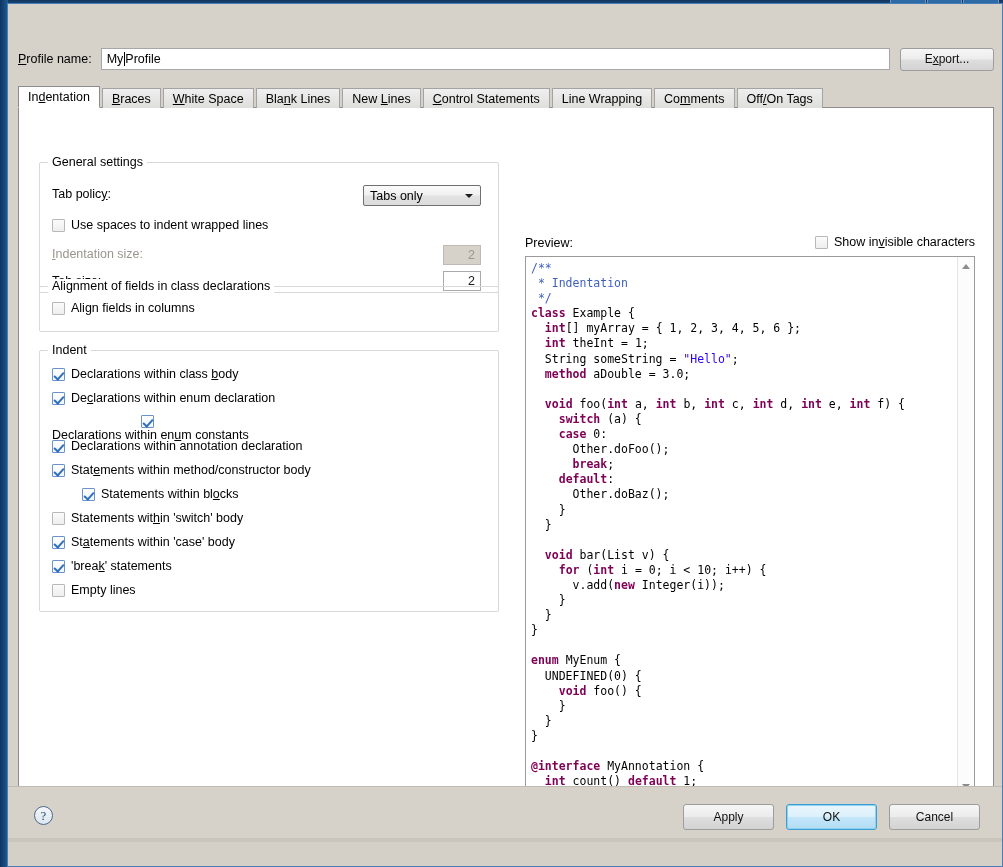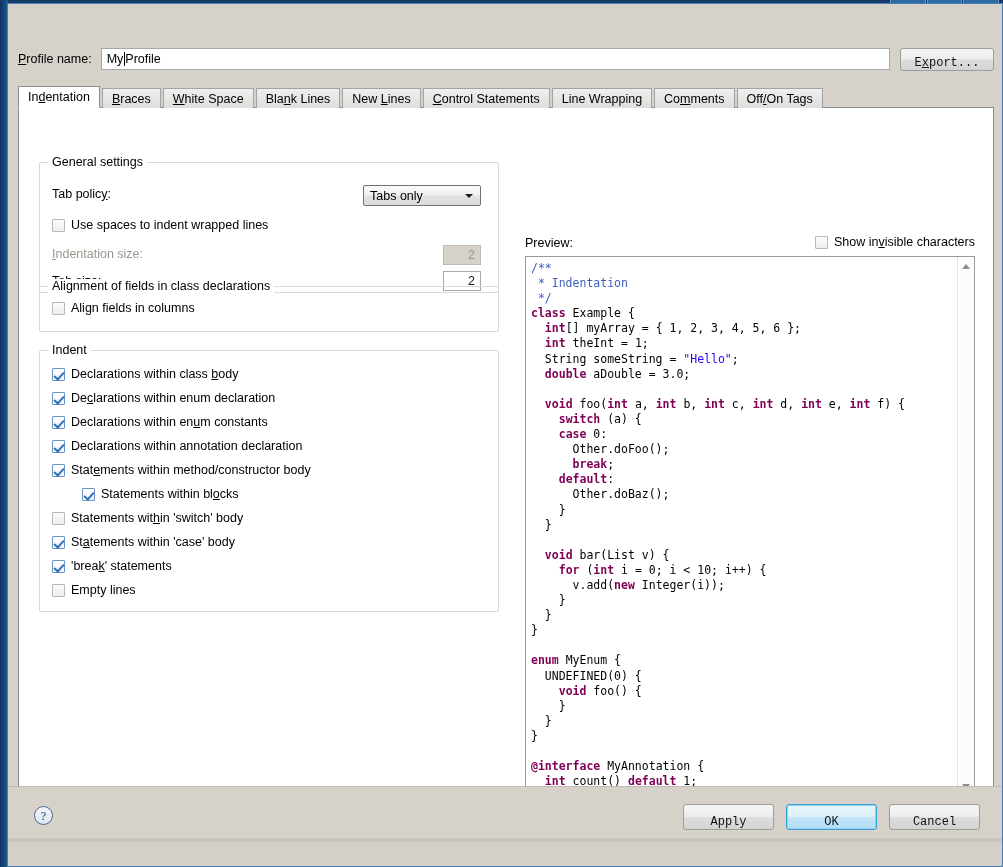--- a/index.html
+++ b/index.html
@@ -111,22 +111,22 @@
     display:inline-block; width:1px; height:14px; background:#000;
     margin: 0 0px 0 1px;
   }
   .btn {
     height: 23px;
     background: linear-gradient(180deg,#f6f6f6 0%, #ececed 48%, #dedede 52%, #d3d3d3 100%);
     border: 1px solid #9d9d9d;
     border-radius: 3px;
     font-size: 12px;
     color: #111;
-    display: flex; align-items: flex-end; justify-content: center;
-    font-family: Liberation Mono, monospace;
+    display: flex; align-items: center; justify-content: center;
+    font-family: Liberation Sans, sans-serif;
     cursor: default;
   }
   .btn-export { width: 94px; margin-left: 10px; }
   
   .tabstrip {
     position: absolute; left: 10px; top: 82px; right: 8px; height: 22px;
     display: flex; align-items: flex-end;
     z-index: 5;
   }
   .tab {
@@ -417,21 +417,21 @@
           <div class="group-title">Indent</div>
 
           <div class="row" style="left:12px; top:16px;">
             <span class="cb on"></span>
             <span class="cbl">Declarations within class <span class="u">b</span>ody</span>
           </div>
           <div class="row" style="left:12px; top:40px;">
             <span class="cb on"></span>
             <span class="cbl">De<span class="u">c</span>larations within enum declaration</span>
           </div>
-          <div class="row" style="left:12px; top:64px;">
+          <div class="row" style="left:12px; top:64px;flex-direction:column;">
             <span class="cb on"></span>
             <span class="cbl">Declarations within en<span class="u">u</span>m constants</span>
           </div>
           <div class="row" style="left:12px; top:88px;">
             <span class="cb on"></span>
             <span class="cbl">Declarations within annotation declaration</span>
           </div>
           <div class="row" style="left:12px; top:112px;">
             <span class="cb on"></span>
             <span class="cbl">Stat<span class="u">e</span>ments within method/constructor body</span>
@@ -466,21 +466,21 @@
 
         <div class="code-box">
           <div class="code-scroll">
             <pre class="code"><span class="cmt">/**
  * Indentation
  */</span>
 <span class="kw">class</span> Example {
   <span class="kw">int</span>[] myArray = { 1, 2, 3, 4, 5, 6 };
   <span class="kw">int</span> theInt = 1;
   String someString = <span class="str">"Hello"</span>;
-  <span class="kw">double</span> aDouble = 3.0;
+  <span class="kw">method</span> aDouble = 3.0;
 
   <span class="kw">void</span> foo(<span class="kw">int</span> a, <span class="kw">int</span> b, <span class="kw">int</span> c, <span class="kw">int</span> d, <span class="kw">int</span> e, <span class="kw">int</span> f) {
     <span class="kw">switch</span> (a) {
     <span class="kw">case</span> 0:
       Other.doFoo();
       <span class="kw">break</span>;
     <span class="kw">default</span>:
       Other.doBaz();
     }
   }

